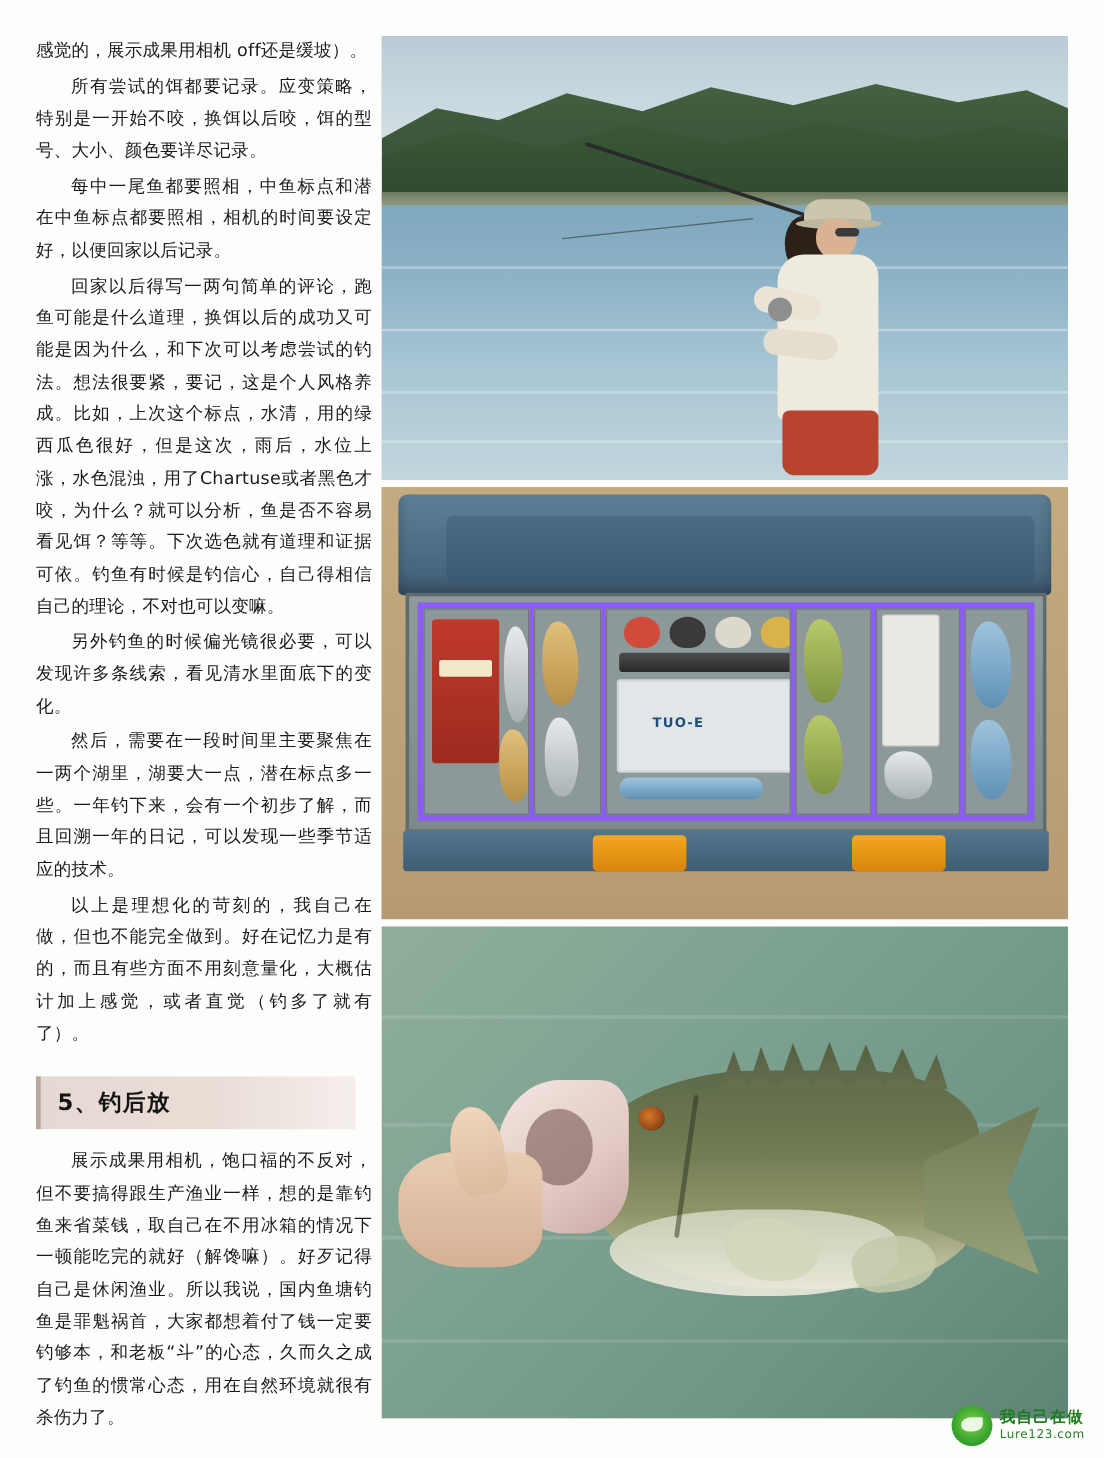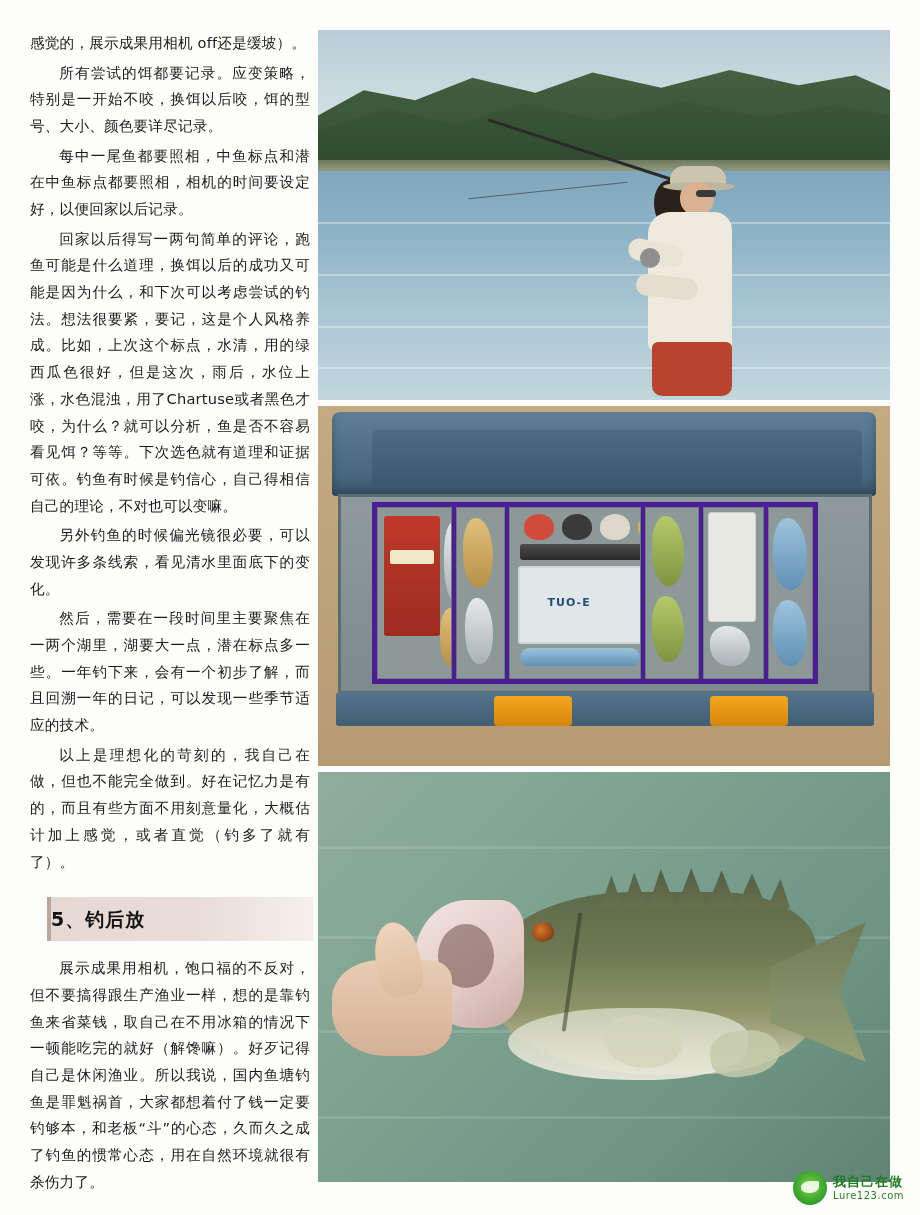--- a/index.html
+++ b/index.html
@@ -35,28 +35,29 @@
   }
   .text-col p {
     margin: 0 0 0.2em 0;
   }
   .indent {
     text-indent: 2em;
   }
 
   
   .section-head {
-    margin: 22px 0 14px 17px;
+    margin: 22px 0 14px 0;
     width: 266px;
     height: 44px;
     background: linear-gradient(to right, #e6d9d3 0%, #e9ddd6 55%, #f5efec 100%);
     border-left: 4px solid #b9a79e;
     display: flex;
     align-items: center;
     box-sizing: border-box;
+    padding-left: 14px;
   }
   .section-head span {
     font-size: 19px;
     font-weight: bold;
     color: #141414;
     letter-spacing: 1px;
   }
 
   
   .img-col {
@@ -173,28 +174,27 @@
     background: linear-gradient(to bottom, #4c6b82, #3b5872);
     border-radius:6px;
   }
   .p2 .box {
     position:absolute; left:20px; top:88px; width:534px; height:200px;
     background: linear-gradient(to bottom, #8e9a9b 0%, #7d8a8c 100%);
     border: 3px solid #5e6b70;
     box-sizing:border-box;
   }
   .p2 .tray {
-    position:absolute; left:30px; top:96px; width:446px; height:182px;
-    background: #4c1d95;
+    position:absolute; left:30px; top:96px; width:514px; height:182px;
+    background: #8b5cf6;
     display: grid;
     grid-template-columns: 1.25fr 0.8fr 2.2fr 0.9fr 1.0fr 0.75fr;
     gap: 4px;
     padding: 5px;
     box-sizing: border-box;
-    margin-left: 24px;
   }
   .p2 .cell {
     background: #8d9998;
     border: 1px solid #6e7a7b;
     position: relative;
     overflow: hidden;
   }
   .p2 .pkg-red {
     position:absolute; left:6px; top:8px; width:56px; height:120px;
     background: linear-gradient(to bottom, #c0392b 0%, #9c2b20 100%);

